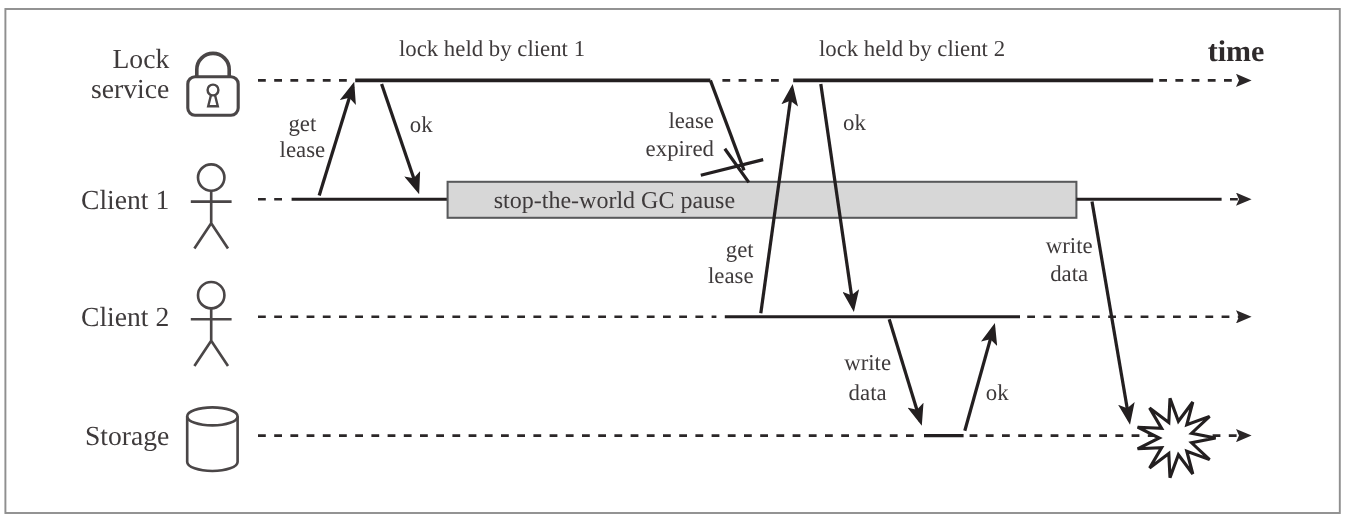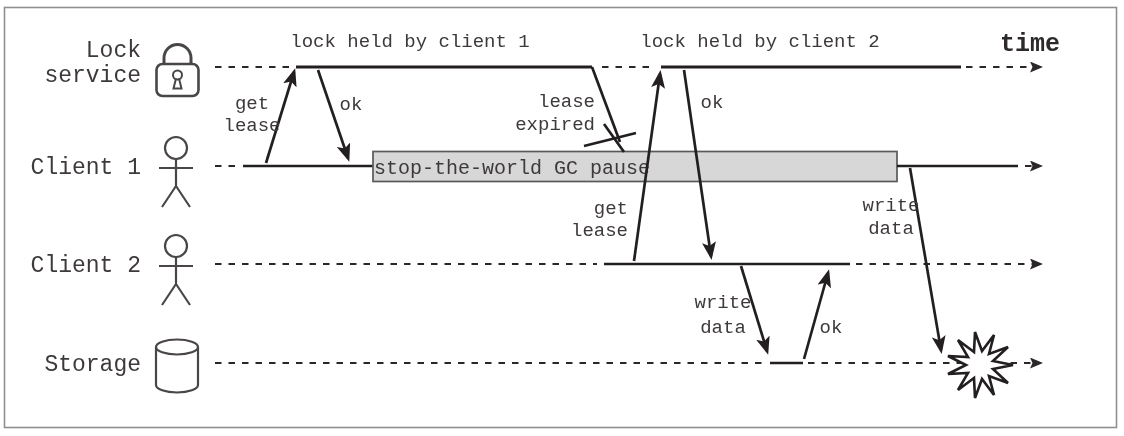--- a/index.html
+++ b/index.html
@@ -1,17 +1,17 @@
 <!DOCTYPE html>
 <html><head>
 <meta charset="utf-8">
 <style>
   html,body{margin:0;padding:0;background:#ffffff;}
   .page{width:1124px;height:436px;position:relative;background:#ffffff;
-        font-family:Liberation Mono, monospace;}
+        font-family:Liberation Serif, serif;}
   svg{display:block;}
   .lane-label{font-size:23px;fill:#3e3a3b;}
   .anno{font-size:19px;fill:#3e3a3b;}
   .time-label{font-size:25px;font-weight:600;fill:#2e2a2b;}
   .gc-label{font-size:20px;fill:#3e3a3b;}
   .wire{stroke:#231f20;fill:none;}
   .dash{stroke:#2b2728;stroke-width:2.2;stroke-dasharray:6.5 7;fill:none;}
   .msg{stroke:#231f20;stroke-width:2.7;fill:none;}
   .icon{stroke:#4a4647;fill:none;stroke-width:2.2;}
 </style>

